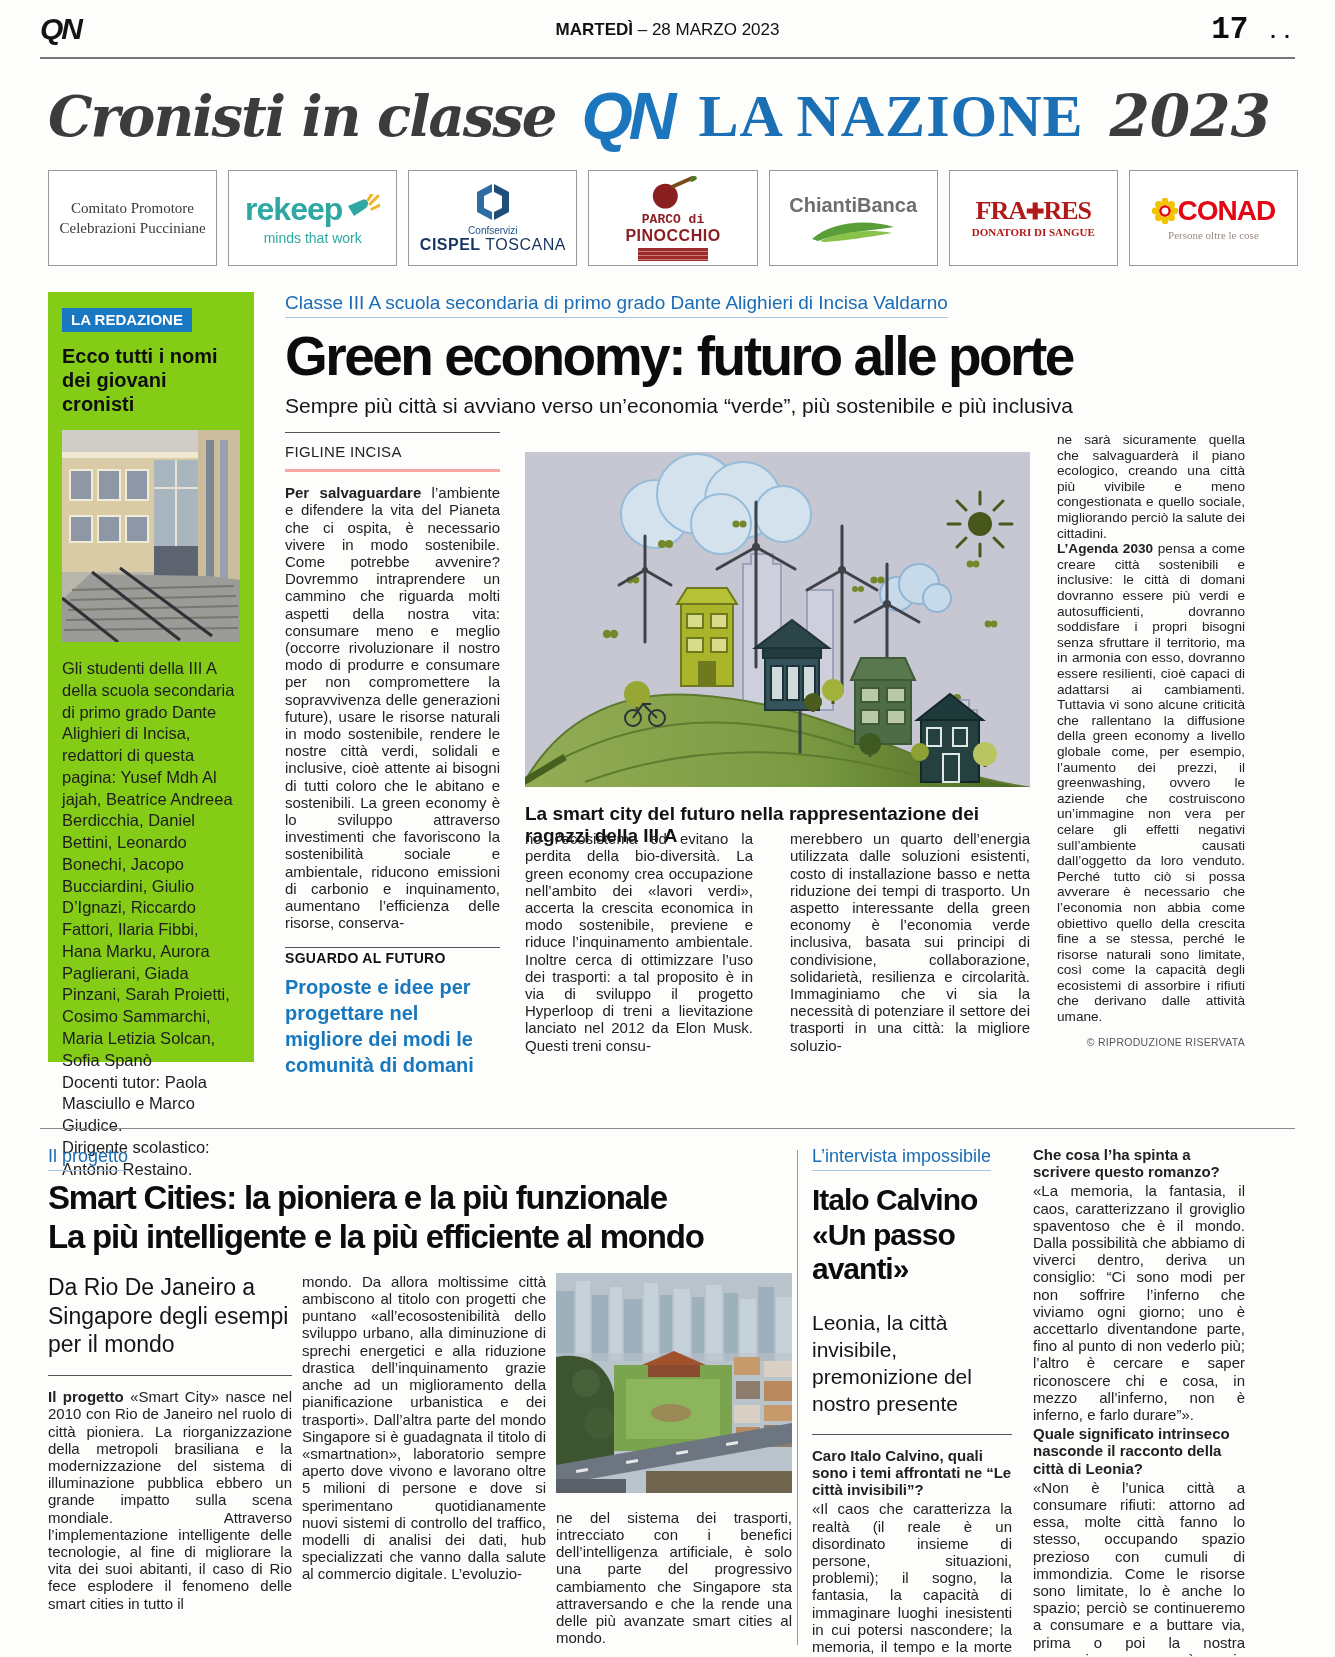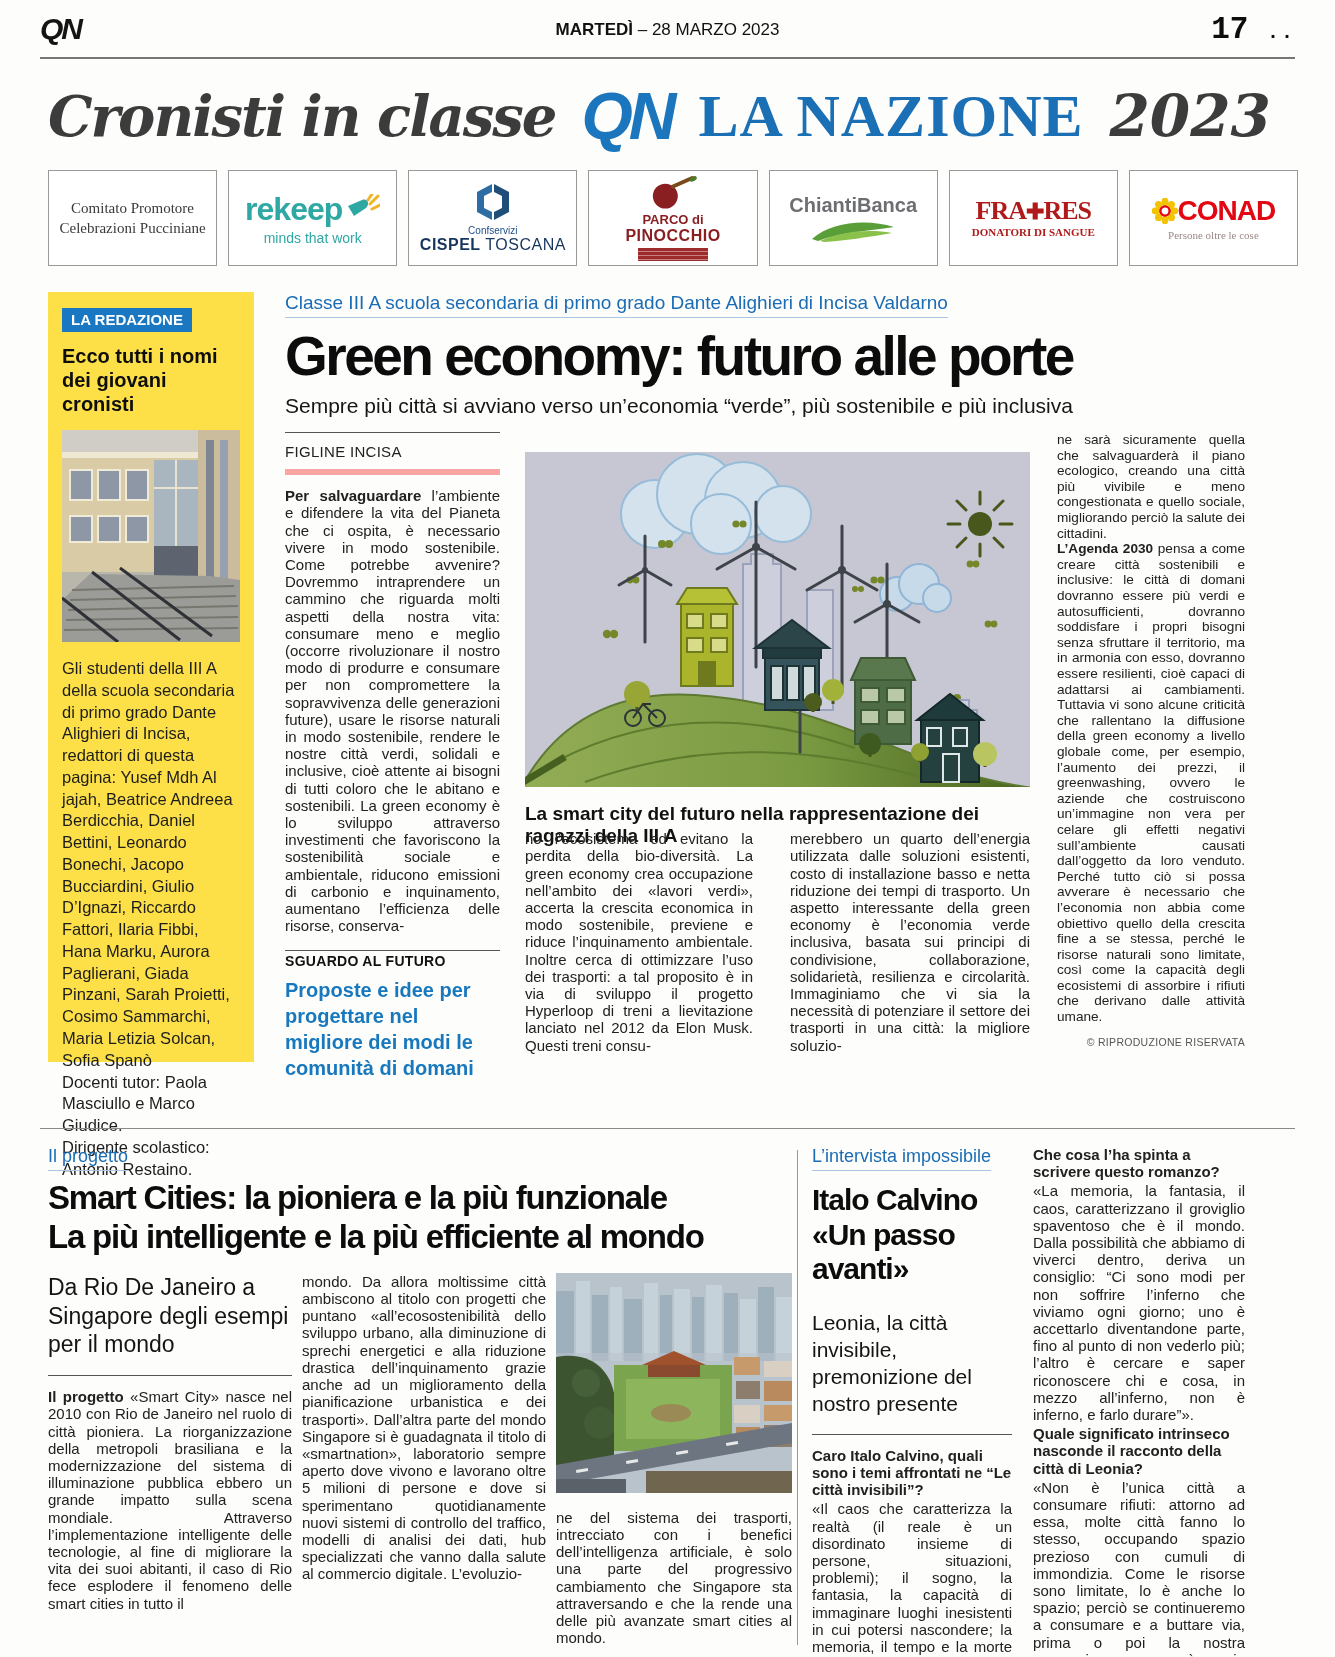--- a/index.html
+++ b/index.html
@@ -32,54 +32,54 @@
   .sponsors{position:absolute;top:170px;left:48px;width:1250px;height:96px;display:flex;gap:11px;}
   .sponsor{flex:1;border:1px solid #999;background:#fff;display:flex;flex-direction:column;
     align-items:center;justify-content:center;text-align:center;overflow:hidden;padding:4px;}
   .sp-serif{font-family:"Liberation Serif",serif;font-size:15px;color:#3a3a3a;line-height:1.35;}
   .rekeep-row{display:flex;align-items:center;gap:4px;}
   .rekeep-txt{color:#2fa8a4;font-size:32px;font-weight:700;letter-spacing:-1px;}
   .rekeep-tag{color:#2fa8a4;font-size:14px;margin-top:2px;}
   .cispel-small{font-size:10px;color:#1d4e89;margin-top:3px;}
   .cispel-big{font-size:16px;font-weight:800;color:#16355e;letter-spacing:.5px;}
   .cispel-big .light{font-weight:400;}
-  .pin-line1{color:#8a1f22;font-weight:800;font-size:13px;margin-top:2px;}
+  .pin-line1{color:#8a1f22;font-weight:800;font-size:13px;margin-top:2px;font-family:Liberation Mono, monospace;}
   .pin-line2{color:#8a1f22;font-weight:900;font-size:16px;letter-spacing:.5px;}
   .pin-box{width:70px;height:14px;margin-top:3px;
     background:repeating-linear-gradient(#9e2b2b 0 3px,#c97f7f 3px 4px);}
   .chianti-txt{color:#6d6e71;font-size:20px;font-weight:600;}
   .fratres-txt{font-family:"Liberation Serif",serif;font-weight:900;font-size:26px;
     color:#b01a1a;letter-spacing:-1px;line-height:1;}
   .fratres-cross{color:#b01a1a;font-size:22px;font-weight:900;}
   .fratres-tag{font-family:"Liberation Serif",serif;color:#b01a1a;font-weight:700;font-size:11px;margin-top:2px;}
   .conad-row{display:flex;align-items:center;}
   .conad-txt{color:#e30613;font-weight:900;font-size:28px;letter-spacing:-1px;}
   .conad-tag{color:#9a8a86;font-size:11px;font-family:"Liberation Serif",serif;margin-top:2px;}
   
   .sidebar{position:absolute;left:48px;top:292px;width:206px;height:770px;
-    background:#fde047;padding:16px 14px;box-sizing:border-box;}
+    background:#84cc16;padding:16px 14px;box-sizing:border-box;}
   .badge{display:inline-block;background:#1a78c2;color:#fff;font-weight:800;
     font-size:15px;padding:3px 9px 4px;}
   .sb-title{font-size:20px;font-weight:800;line-height:1.2;margin-top:12px;color:#0e0e0e;}
   .sb-photo{margin-top:14px;width:178px;height:212px;display:block;}
   .sb-body{margin-top:16px;font-size:16.5px;line-height:1.32;color:#1d1d1d;}
   .sb-body p{margin:0;}
   
   .main{position:absolute;left:285px;top:292px;width:960px;}
   .kicker{display:inline-block;color:#1a6cb5;border-bottom:1px solid #a9c7e4;padding-bottom:3px;}
   .kicker.big{font-size:19px;}
   .kicker.small{font-size:18px;}
   .headline{margin:10px 0 0;font-size:55px;font-weight:800;letter-spacing:-2.5px;
     color:#0c0c0c;white-space:nowrap;line-height:1.02;}
   .subtitle{margin-top:10px;font-size:21px;color:#161616;}
   .maincols{position:relative;margin-top:14px;height:700px;}
   .bcopy{font-size:15px;line-height:17.2px;text-align:justify;color:#212121;}
   .bcopy p{margin:0;}
   .col1{position:absolute;left:0;top:0;width:215px;}
-  .dateline{border-top:1px solid #555;border-bottom:6px solid #fca5a5;
+  .dateline{border-top:1px solid #555;border-bottom:3px solid #fca5a5;
     padding:10px 0 9px;margin-bottom:12px;font-size:15px;letter-spacing:.3px;color:#222;}
   .future{border-top:1px solid #555;margin-top:16px;padding-top:2px;}
   .future-label{font-size:14px;font-weight:800;letter-spacing:.3px;color:#111;}
   .future-text{margin-top:8px;font-size:20px;font-weight:700;color:#1878be;line-height:1.3;}
   .figure{position:absolute;left:240px;top:20px;width:505px;}
   .figure svg{display:block;}
   .figcaption{margin-top:16px;font-size:19px;font-weight:700;color:#111;}
   .col2{position:absolute;left:240px;top:398px;width:228px;}
   .col3{position:absolute;left:505px;top:398px;width:240px;}
   .col4{position:absolute;left:772px;top:0;width:188px;}

